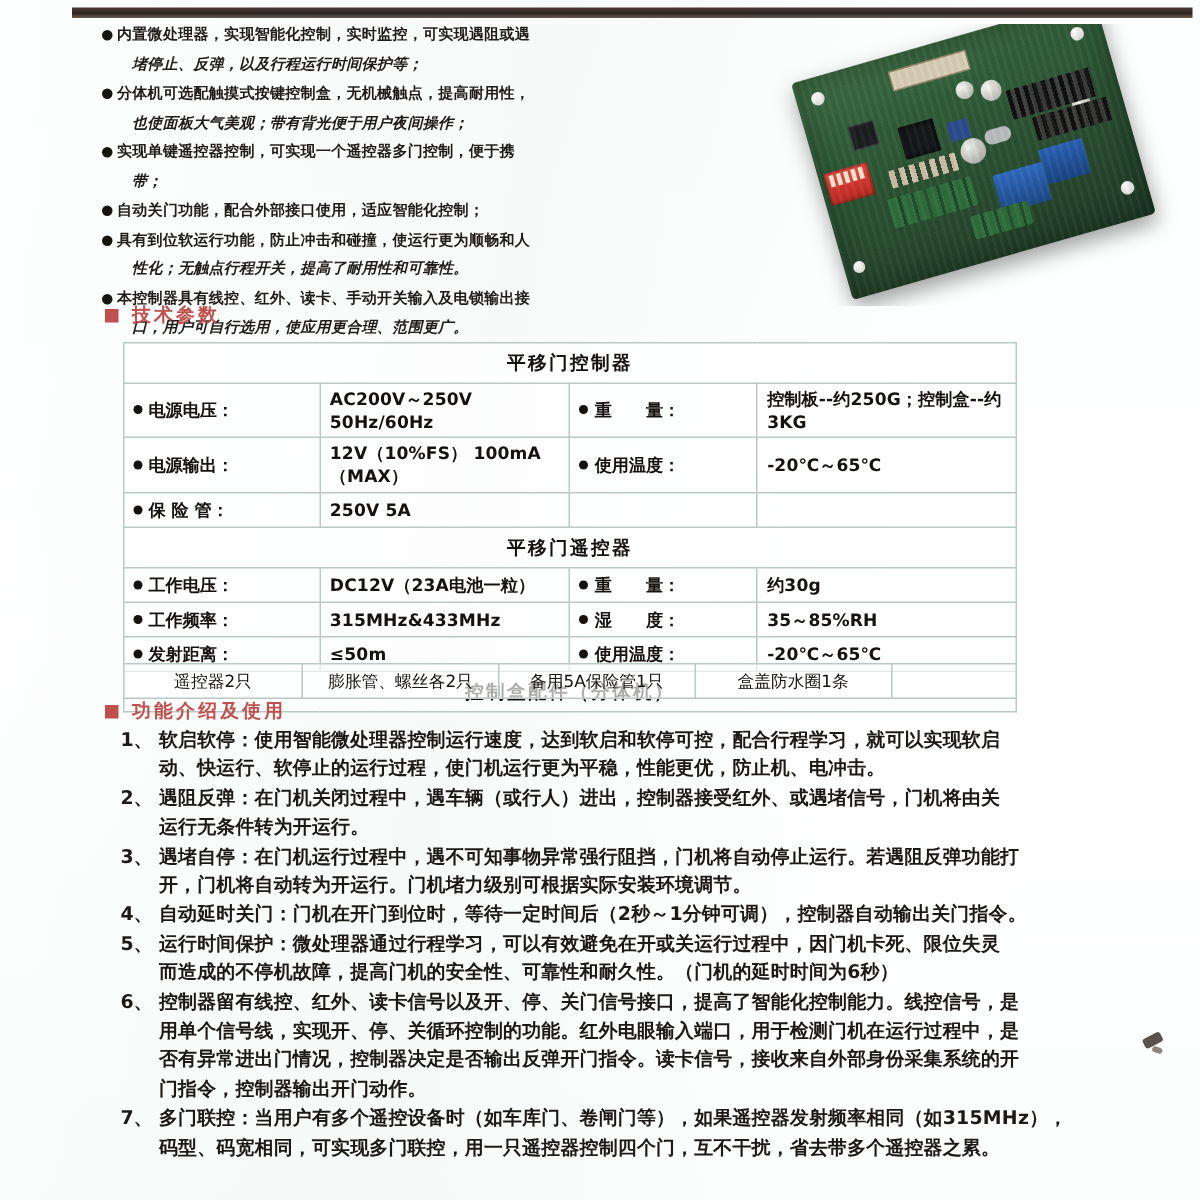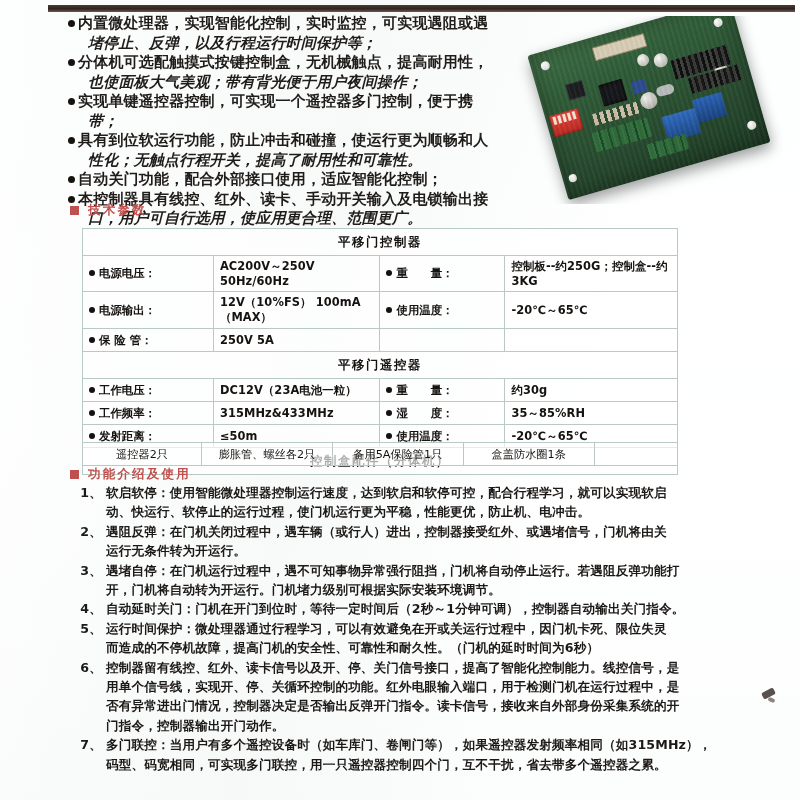--- a/index.html
+++ b/index.html
@@ -22,21 +22,21 @@
     position:absolute;left:48px;top:5px;width:747px;height:7px;
     background:linear-gradient(180deg,#4a3a33 0%,#2e2420 55%,#6b5a50 100%);
   }
 
   
   .features{
     position:absolute;left:68px;top:14px;width:430px;
   }
   .feat{
     display:flex;align-items:flex-start;
-    font-size:15px;line-height:19.5px;
+    font-size:10px;line-height:19.5px;
     letter-spacing:.2px;
     font-weight:700;
     color:#201c1a;
     margin-bottom:0px;
   }
   .feat .dot{
     flex:0 0 auto;width:7px;height:7px;border-radius:50%;
     background:#17130f;margin-top:6px;margin-right:3px;
   }
   .feat .ftxt{flex:1 1 auto;}
@@ -182,28 +182,28 @@
   <div class="feat">
     <span class="dot"></span>
     <span class="ftxt">
       <span>实现单键遥控器控制，可实现一个遥控器多门控制，便于携</span>
       <span class="l2">带；</span>
     </span>
   </div>
   <div class="feat">
     <span class="dot"></span>
     <span class="ftxt">
+      <span>自动关门功能，配合外部接口使用，适应智能化控制；</span>
+    </span>
+  </div>
+  <div class="feat">
+    <span class="dot"></span>
+    <span class="ftxt">
       <span>具有到位软运行功能，防止冲击和碰撞，使运行更为顺畅和人</span>
       <span class="l2">性化；无触点行程开关，提高了耐用性和可靠性。</span>
-    </span>
-  </div>
-  <div class="feat">
-    <span class="dot"></span>
-    <span class="ftxt">
-      <span>自动关门功能，配合外部接口使用，适应智能化控制；</span>
     </span>
   </div>
   <div class="feat">
     <span class="dot"></span>
     <span class="ftxt">
       <span>本控制器具有线控、红外、读卡、手动开关输入及电锁输出接</span>
       <span class="l2">口，用户可自行选用，使应用更合理、范围更广。</span>
     </span>
   </div>
 </div>

